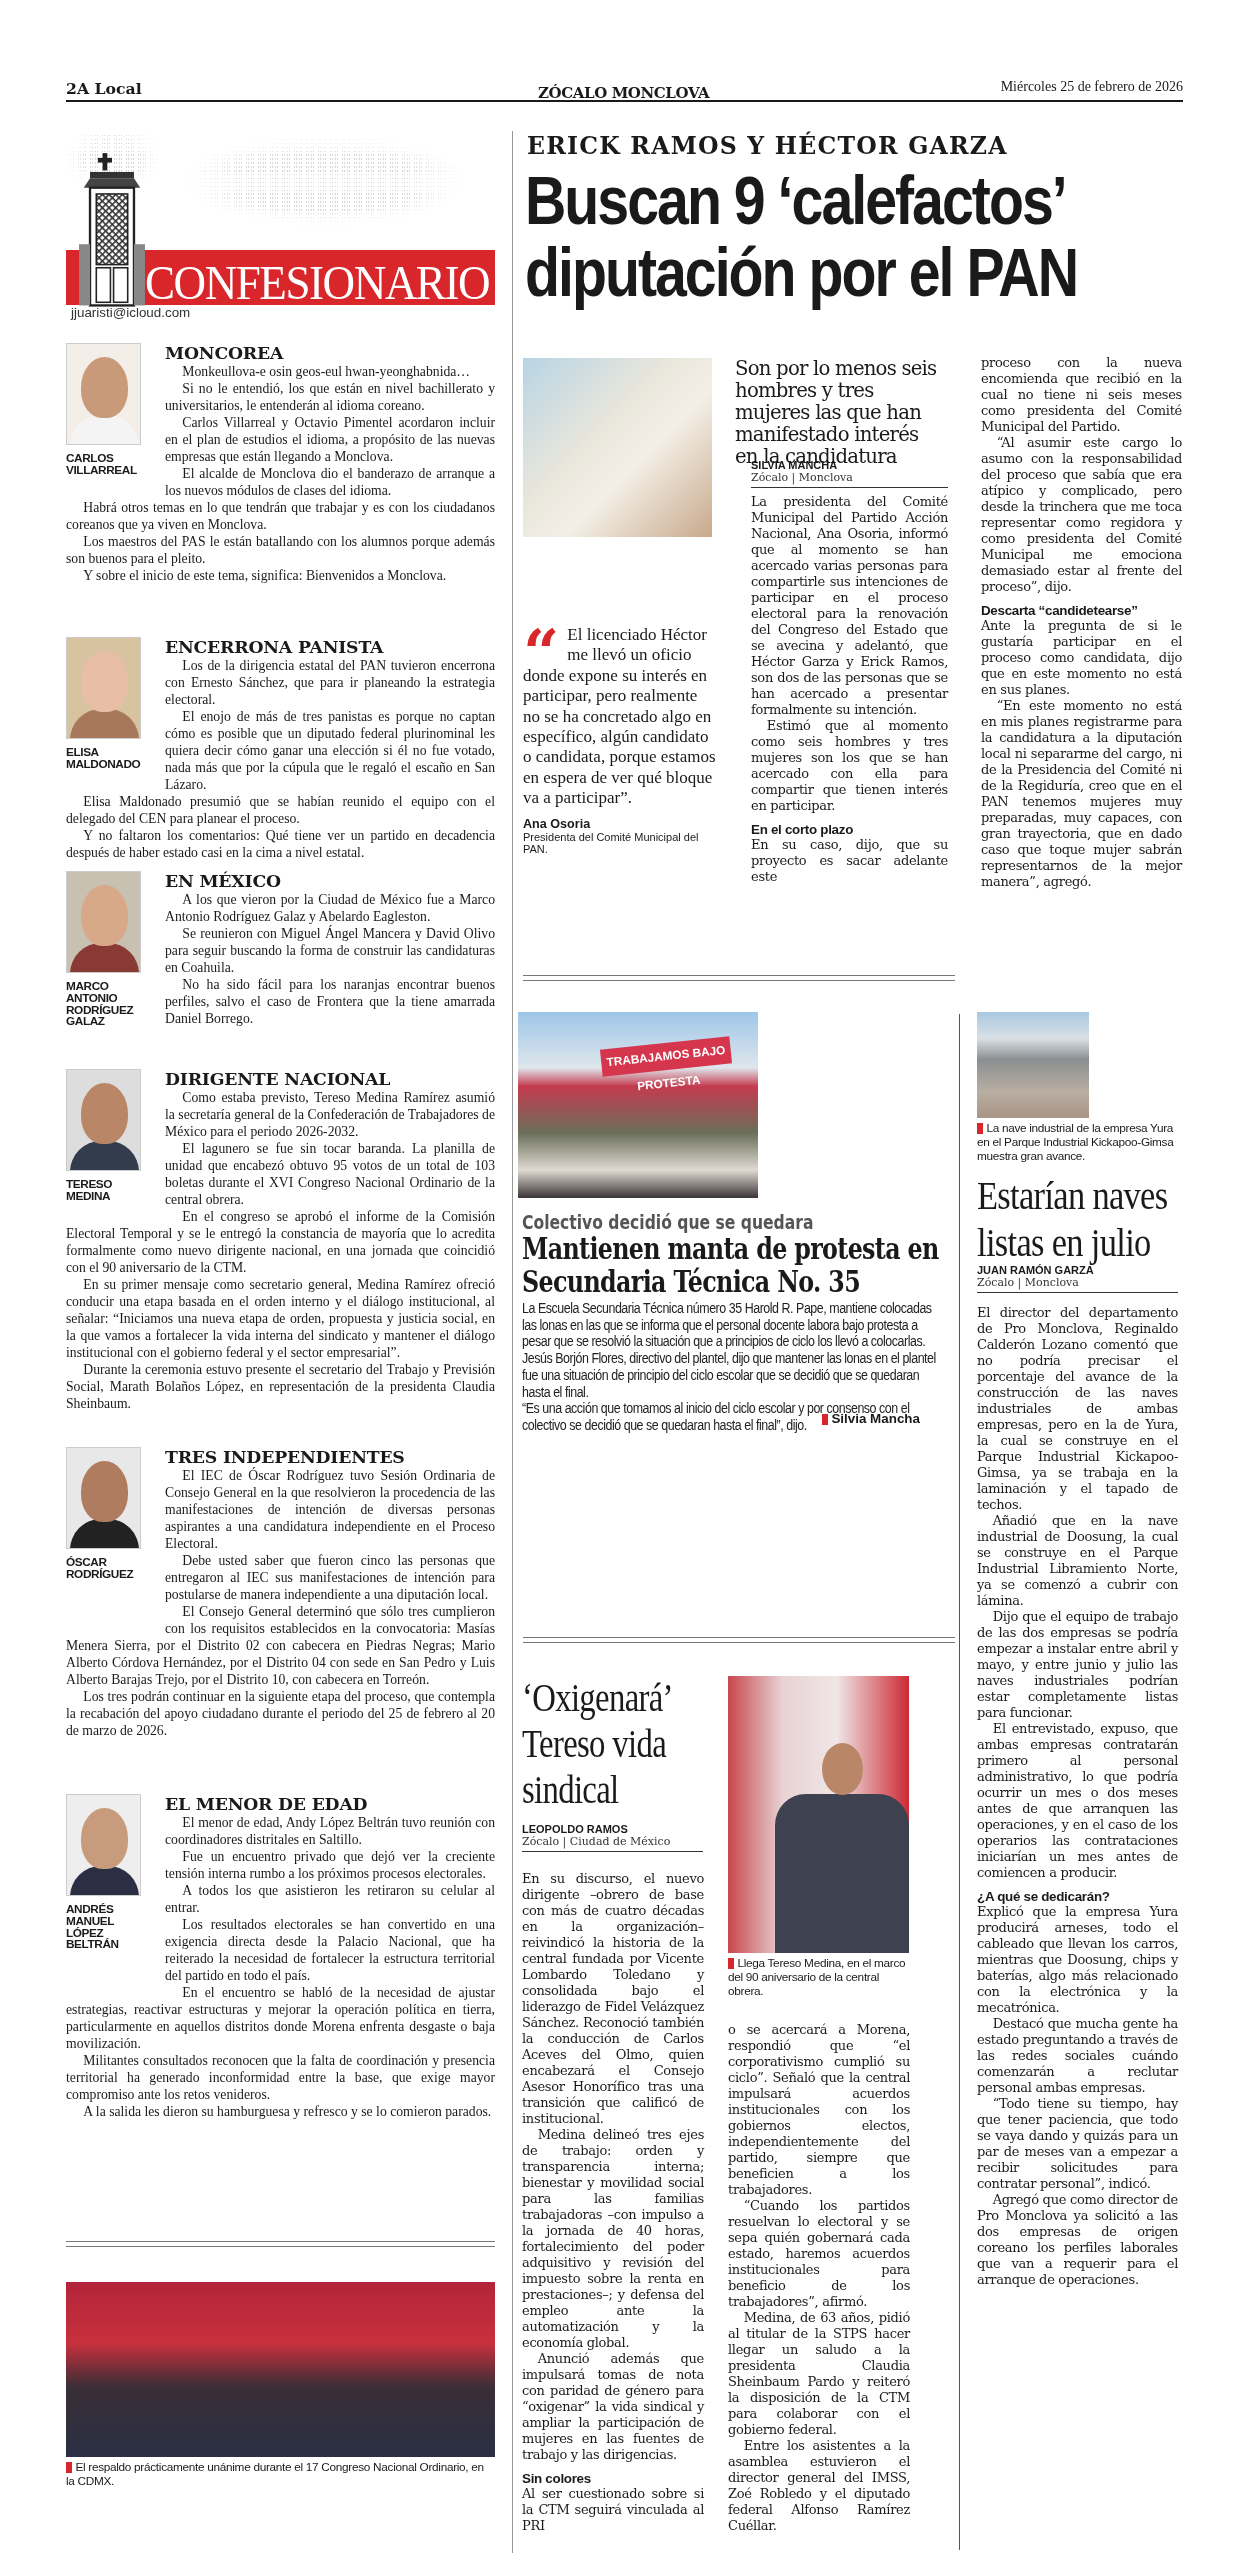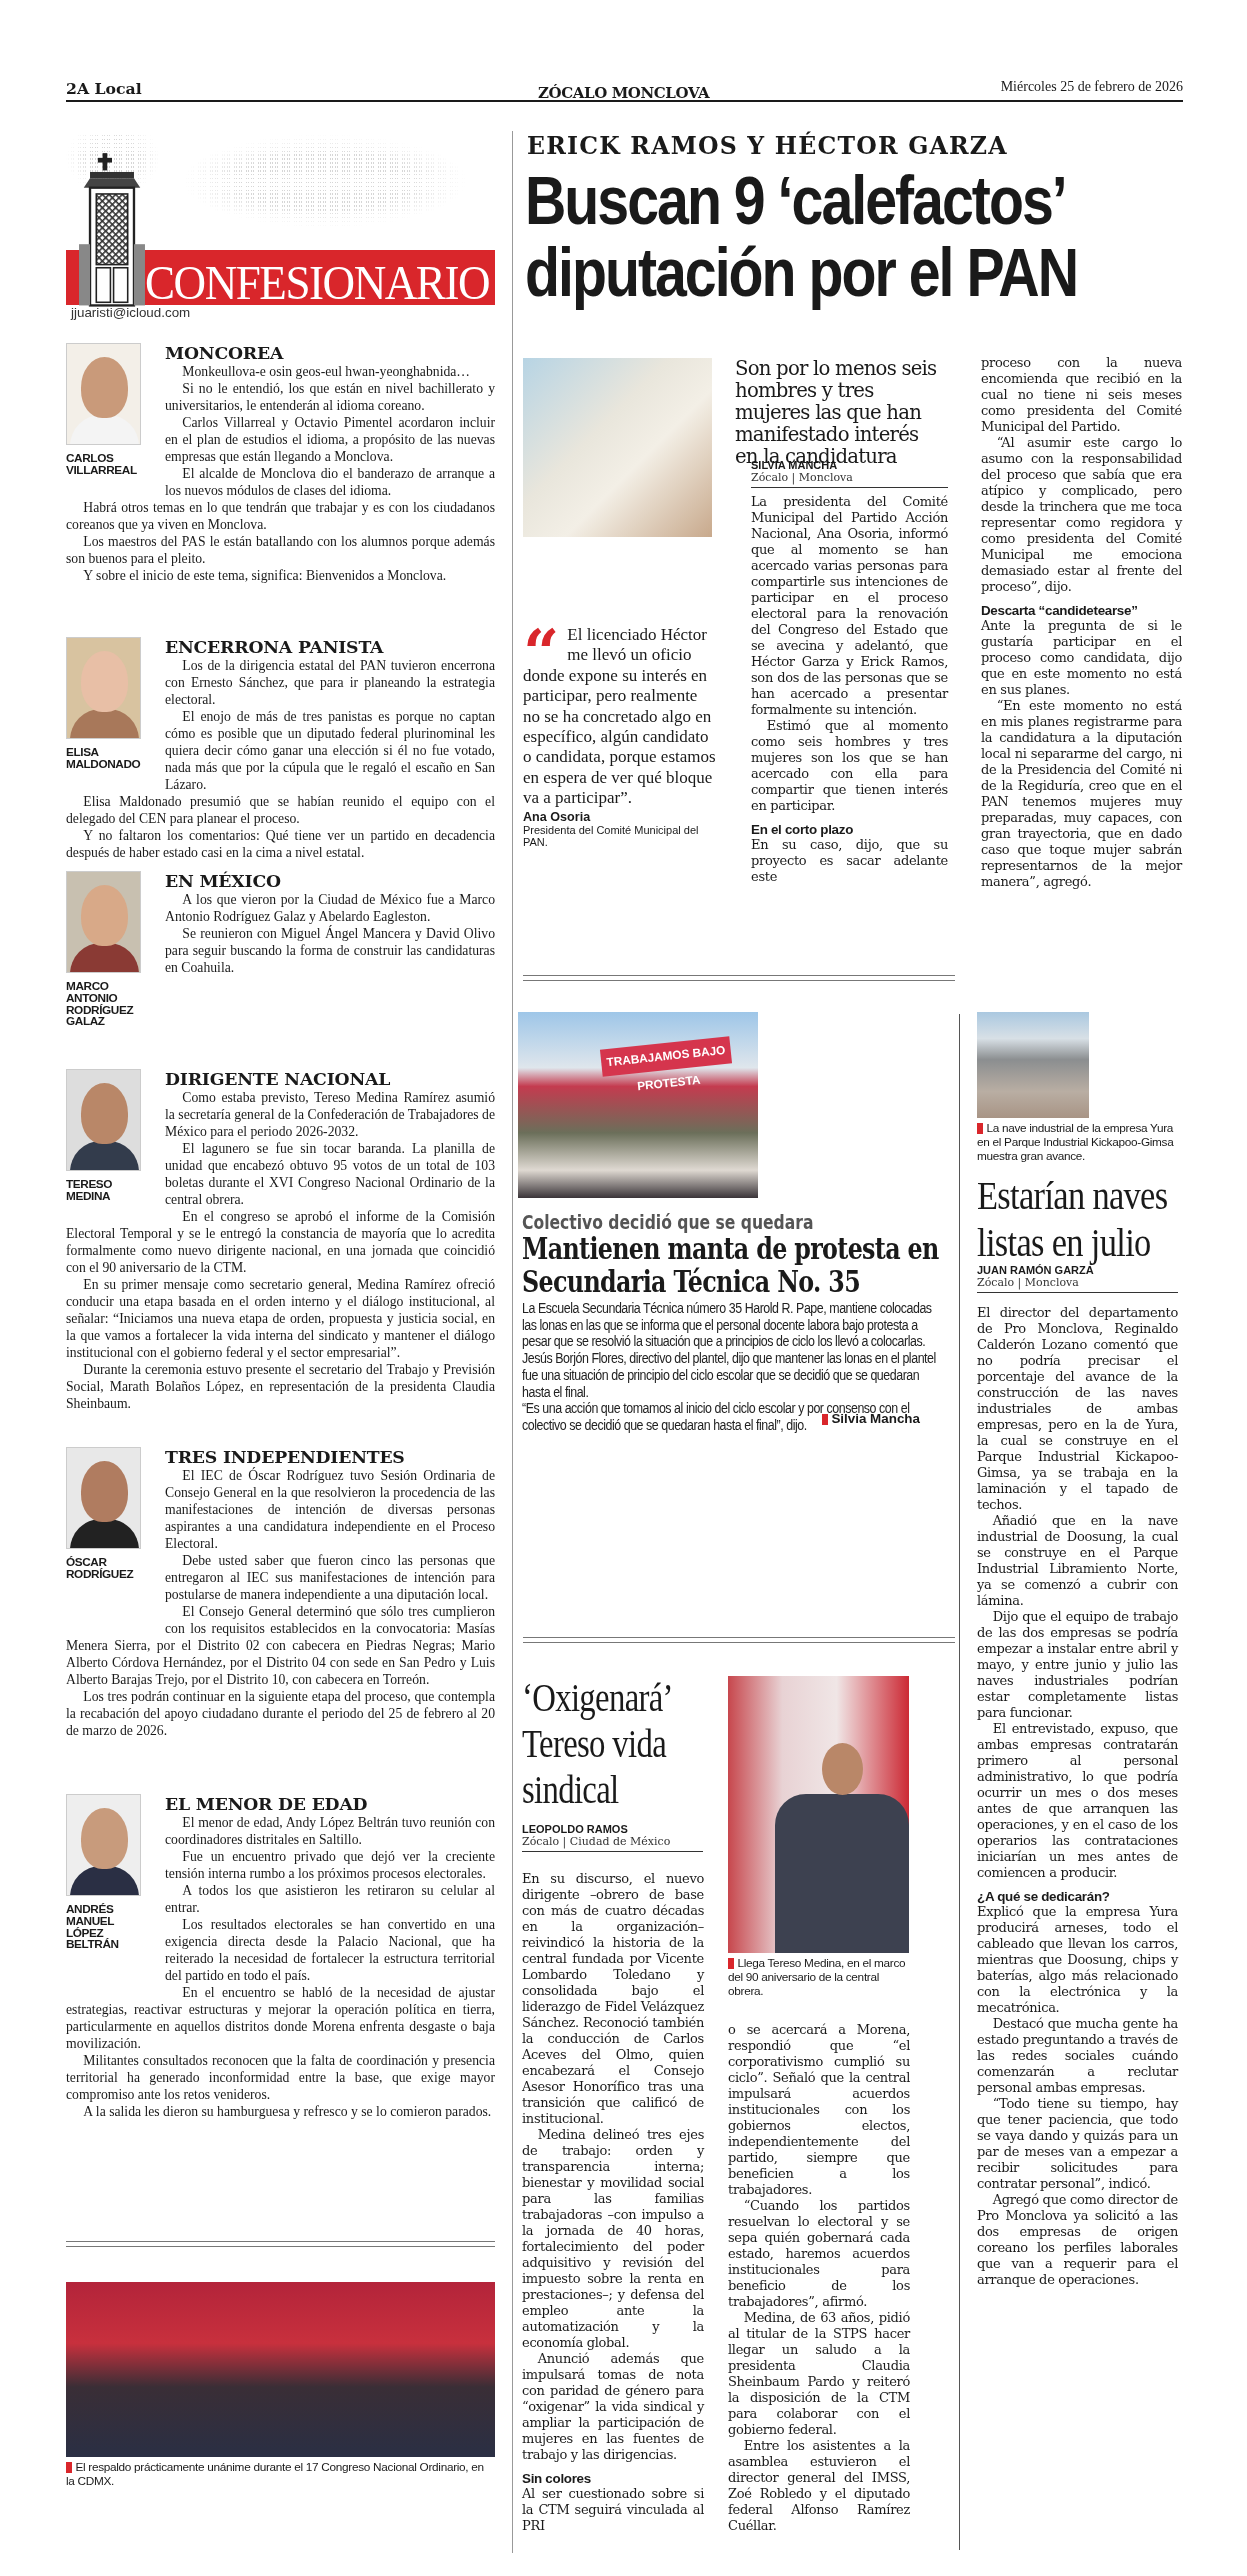--- a/index.html
+++ b/index.html
@@ -39,21 +39,21 @@
 .imgph{background:linear-gradient(135deg,#dfe8ee,#bcc9d1)}
 #deck{left:735px;top:358px;width:204px;font:19.7px/22px "DejaVu Serif",serif;letter-spacing:-0.8px}
 .byline{font:bold 11px "Liberation Sans",sans-serif}
 .dateline{font:11px "DejaVu Serif",serif;color:#333}
 .col{font:13px/16px "DejaVu Serif",serif;letter-spacing:-0.3px;text-align:justify;hyphens:auto}
 .col p{text-indent:15.7px}
 .col p.ni{text-indent:0}
 .col h4{font:bold 13.4px "Liberation Sans",sans-serif;margin-top:7.9px;text-indent:0}
 .quote{left:523px;top:625px;width:193px;font:17px/20.4px "Liberation Serif",serif}
 .qmark{float:left;width:38px;height:35px;margin-right:6.3px;color:#d9262b;font:bold 63px/63px "DejaVu Serif",serif;line-height:.9}
-.qauthor{font:bold 12.6px "Liberation Sans",sans-serif;margin-top:1px}
+.qauthor{font:bold 12.6px "Liberation Sans",sans-serif;margin-top:8px}
 .qrole{font:11px "Liberation Sans",sans-serif}
 .caption{font:11.8px/14px "Liberation Sans",sans-serif;letter-spacing:-0.3px}
 .redsq{display:inline-block;width:5.5px;height:11px;background:#d9262b;margin-right:3.9px;vertical-align:-1.6px}
 .sanscol{font:13.8px/16.7px "Liberation Sans",sans-serif;letter-spacing:-0.5px;color:#222;transform:scaleX(.9);transform-origin:left top}
 </style>
 </head>
 <body>
 
 <div id="topbar" class="abs">
   <span class="sec">2A Local</span>
@@ -134,20 +134,21 @@
     </div>
   <div class="pname">MARCO
 ANTONIO
 RODRÍGUEZ
 GALAZ</div>
   <h3>EN MÉXICO</h3>
   <div class="txt">
     <div class="flt" style="height:173px"></div>
     <p>A los que vieron por la Ciudad de México fue a Marco Antonio Rodríguez Galaz y Abelardo Eagleston.</p>
       <p>Se reunieron con Miguel Ángel Mancera y David Olivo para seguir buscando la forma de construir las candidaturas en Coahuila.</p>
+      <p>No ha sido fácil para los naranjas encontrar buenos perfiles, salvo el caso de Frontera que la tiene amarrada Daniel Borrego.</p>
   </div>
 </div>
 
 <div class="abs note" style="top:1069px;height:362px">
   <div class="photo" style="background:#ddd">
       <div class="body" style="background:#333c4c"></div>
       <div class="face" style="background:#b98768"></div>
     </div>
   <div class="pname">TERESO
 MEDINA</div>

